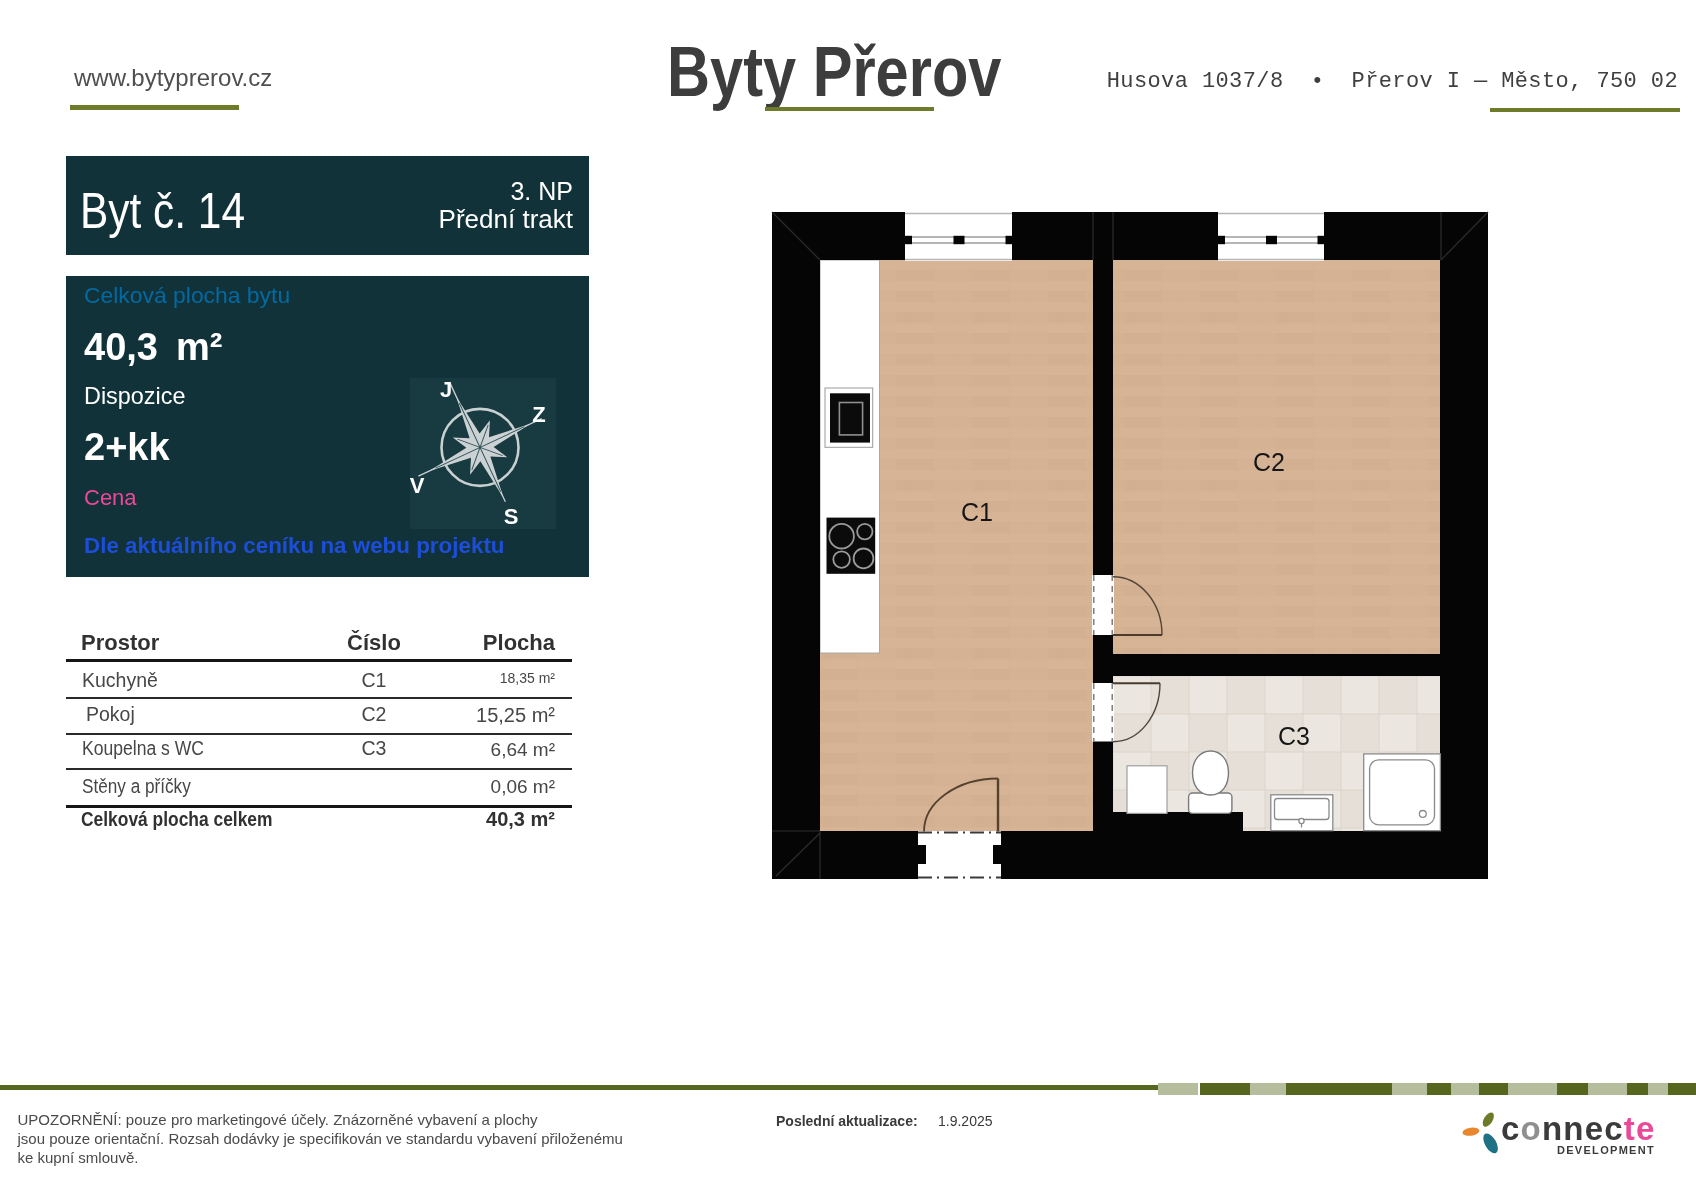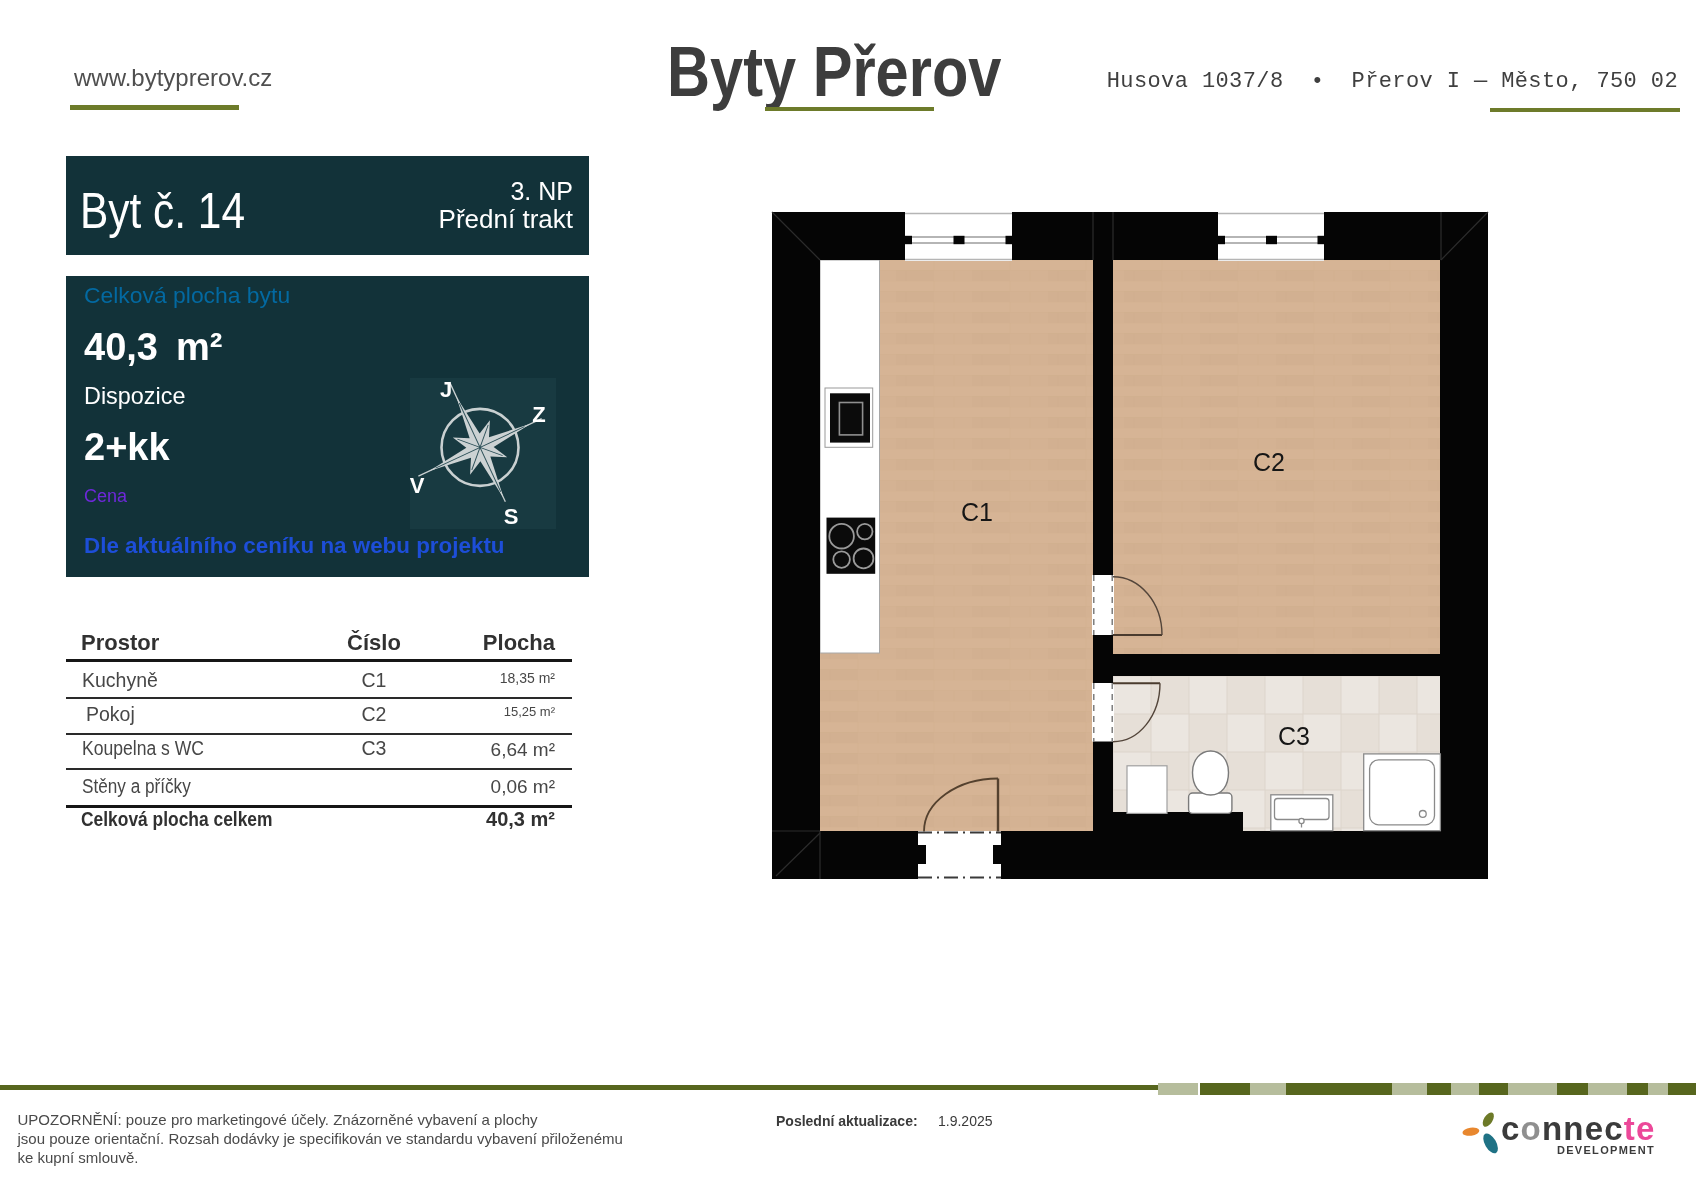--- a/index.html
+++ b/index.html
@@ -36,21 +36,21 @@
   <div class="abs" style="left:84px;top:283.6px;font-size:22.9px;color:#0369a1;">Celková plocha bytu</div>
 
   <div class="abs" style="left:84px;top:327.8px;font-size:38px;font-weight:bold;color:#fff;">40,3</div>
 
   <div class="abs" style="left:176px;top:327.8px;font-size:38px;font-weight:bold;color:#fff;">m²</div>
 
   <div class="abs" style="left:84px;top:384.7px;font-size:23.4px;color:#fff;">Dispozice</div>
 
   <div class="abs" style="left:84px;top:427.8px;font-size:38px;font-weight:bold;color:#fff;">2+kk</div>
 
-  <div class="abs" style="left:84px;top:486.9px;font-size:18px;color:#6d28d9;">Cena</div>
+  <div class="abs" style="left:84px;top:486.9px;font-size:22px;color:#ec4899;">Cena</div>
 
   <div class="abs" style="left:84px;top:535px;font-size:22.4px;font-weight:bold;color:#1d4ed8;">Dle aktuálního ceníku na webu projektu</div>
 
   <svg class="abs" style="left:410px;top:377.6px;" width="146" height="151" viewBox="410 377.6 146 151">
     <rect x="410" y="377.6" width="146" height="151" fill="#183a41"></rect>
 
     <circle cx="480" cy="447" r="38.5" fill="none" stroke="#c9d0d1" stroke-width="2.6"></circle>
 
     <g transform="rotate(-25 480 447)">
       <g stroke="#c9d0d1" stroke-width="1.3">
@@ -84,21 +84,21 @@
 
   <div class="abs" style="left:66px;top:658.8px;width:506px;height:3.4px;background:#161616;"></div>
 
   <div class="abs" style="left:82px;top:670.7px;font-size:19.5px;color:#474747;">Kuchyně</div>
   <div class="abs" style="left:304px;top:670.7px;width:140px;text-align:center;font-size:19.5px;color:#474747;">C1</div>
   <div class="abs" style="right:1141px;top:671.2px;font-size:14px;color:#474747;">18,35 m²</div>
   <div class="abs" style="left:66px;top:697.4px;width:506px;height:1.6px;background:#2a2a2a;"></div>
 
   <div class="abs" style="left:86px;top:704.9px;font-size:19.5px;color:#474747;text-align:center;">Pokoj</div>
   <div class="abs" style="left:304px;top:704.9px;width:140px;text-align:center;font-size:19.5px;color:#474747;">C2</div>
-  <div class="abs" style="right:1141px;top:705.4px;font-size:13px;color:#474747;">15,25 m²</div>
+  <div class="abs" style="right:1141px;top:705.4px;font-size:20px;color:#474747;">15,25 m²</div>
   <div class="abs" style="left:66px;top:733.3px;width:506px;height:1.6px;background:#2a2a2a;"></div>
 
   <div class="abs" style="left:82px;top:739.1px;font-size:19.5px;color:#474747;transform-origin:0 0;transform:scaleX(0.9);">Koupelna s WC</div>
   <div class="abs" style="left:304px;top:739.1px;width:140px;text-align:center;font-size:19.5px;color:#474747;">C3</div>
   <div class="abs" style="right:1141px;top:739.6px;font-size:19px;color:#474747;margin-left:8px;">6,64 m²</div>
   <div class="abs" style="left:66px;top:768.2px;width:506px;height:1.6px;background:#2a2a2a;"></div>
 
   <div class="abs" style="left:82px;top:776.7px;font-size:19.5px;color:#474747;transform-origin:0 0;transform:scaleX(0.88);">Stěny a příčky</div>
   <div class="abs" style="right:1141px;top:777.2px;font-size:19px;color:#474747;">0,06 m²</div>
   <div class="abs" style="left:66px;top:805.2px;width:506px;height:3px;background:#161616;"></div>

